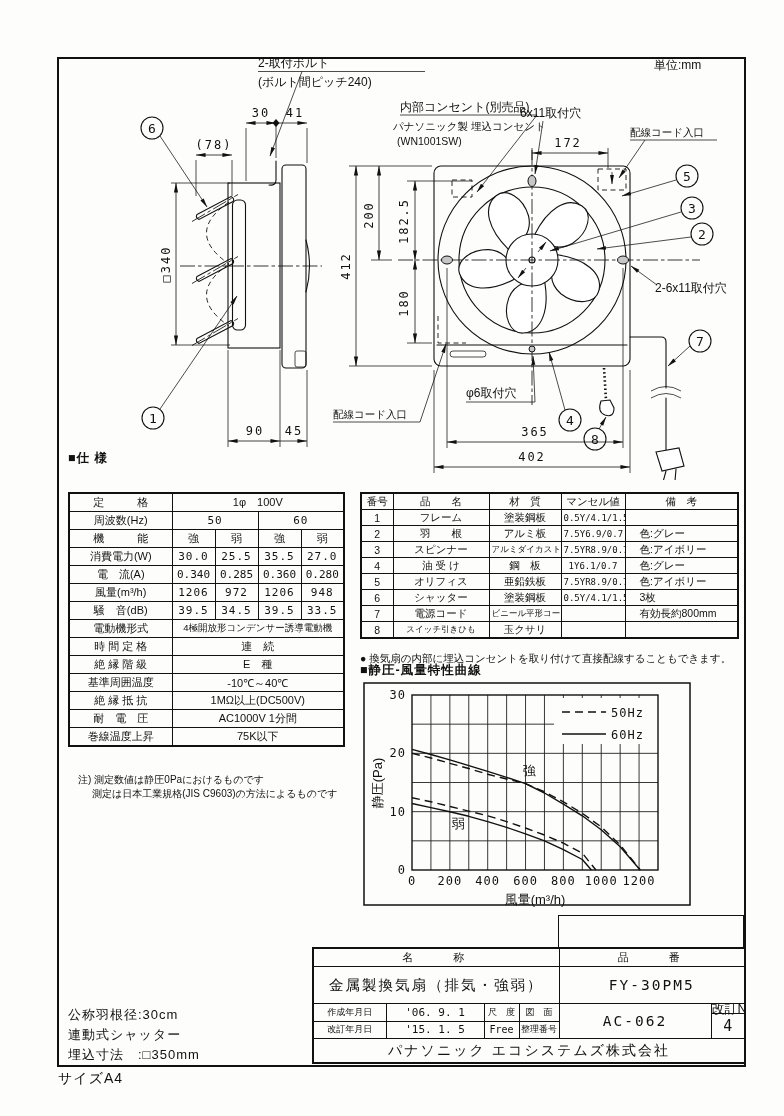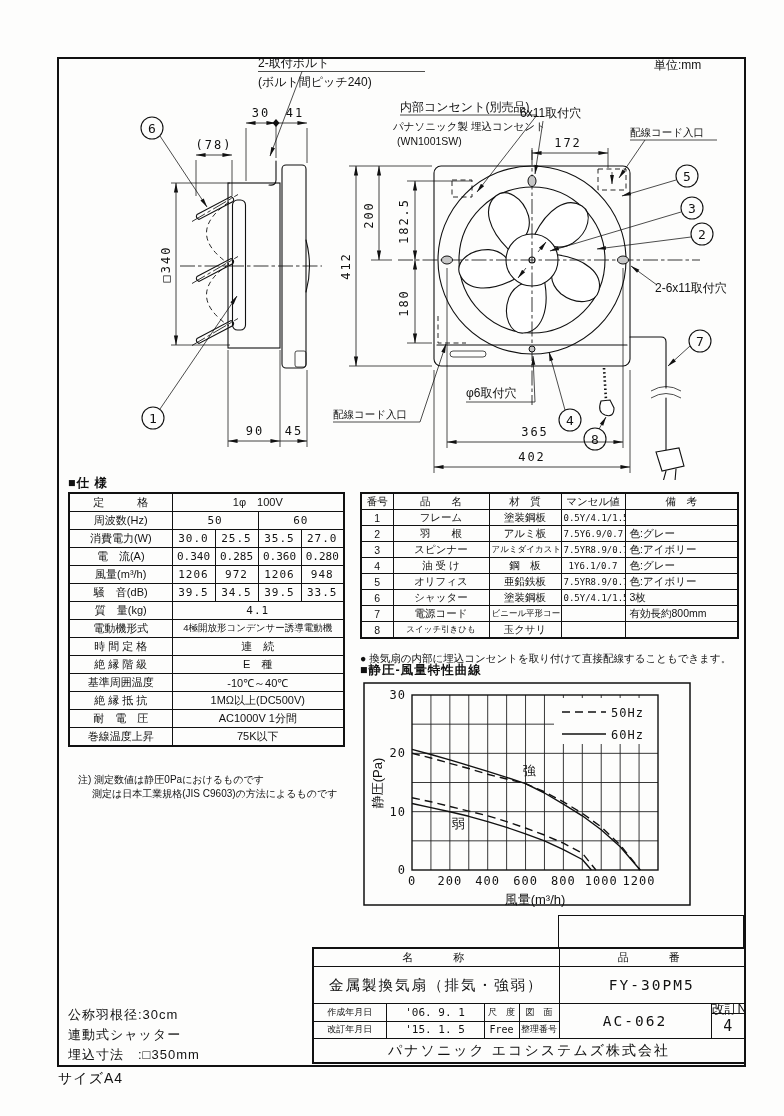--- a/index.html
+++ b/index.html
@@ -27,21 +27,21 @@
   
   table{border-collapse:collapse;table-layout:fixed;position:absolute;background:#fdfdfc;}
   td{border:1px solid #111;padding:0 2px;text-align:center;overflow:hidden;white-space:nowrap;}
   .spec{left:68px;top:492px;width:277px;border:2px solid #111;font-size:11px;}
   .spec td{height:17px;}
   .spec .num{font-family:"DejaVu Sans Mono",monospace;letter-spacing:1px;font-size:11px;}
   .parts{left:360px;top:492px;width:377px;border:2px solid #111;font-size:10.5px;}
   .parts td{height:15px;}
   .parts .mun{font-size:9px;font-family:"DejaVu Sans Mono",monospace;}
   .parts .sm{font-size:8.5px;}
-  .parts .rem{text-align:left;padding-left:4px;}
+  .parts .rem{text-align:left;padding-left:14px;}
   .note{position:absolute;font-size:10px;line-height:13px;margin-top:6px;}
   
   .tblock{left:312px;top:947px;width:432px;border:2px solid #111;font-size:11px;}
   .tblock td{border:1.5px solid #111;}
   .tb-empty{position:absolute;left:558px;top:915px;width:184px;height:32px;
             border:1.5px solid #111;border-bottom:none;}
   .tblock .r1 td{height:17px;letter-spacing:6px;}
   .tblock .r2 td{height:36px;}
   .tblock .big{font-size:14.5px;letter-spacing:2px;}
   .tblock .mono{font-family:"DejaVu Sans Mono",monospace;}
@@ -294,40 +294,47 @@
         <line class="thin" x1="565" y1="410" x2="549" y2="352" marker-end="url(#ar)"></line>
       </g>
       <g>
         <circle class="ln" cx="595" cy="439" r="11"></circle>
         <text class="callt" x="595" y="443.5" text-anchor="middle">8</text>
         <line class="thin" x1="599" y1="429" x2="606" y2="417" marker-end="url(#ar)"></line>
       </g>
     </g>
   </svg>
 
-  <div class="h1" style="left:68px;top:475px;">■仕 様</div>
+  <div class="h1" style="left:68px;top:450px;">■仕 様</div>
   <table class="spec">
     <colgroup>
         <col style="width:103px">
         <col style="width:43px">
         <col style="width:43px">
         <col style="width:43px">
         <col style="width:43px">
       </colgroup>
     <tbody>
         <tr>
           <td>定　　　格</td>
           <td colspan="4">1φ　100V</td>
         </tr>
     <tr>
           <td>周波数(Hz)</td>
           <td colspan="2" class="num">50</td>
           <td colspan="2" class="num">60</td>
         </tr>
     <tr>
+          <td>機　　　能</td>
+          <td>強</td>
+          <td>弱</td>
+          <td>強</td>
+          <td>弱</td>
+        </tr>
+    <tr>
           <td>消費電力(W)</td>
           <td class="num">30.0</td>
           <td class="num">25.5</td>
           <td class="num">35.5</td>
           <td class="num">27.0</td>
         </tr>
     <tr>
           <td>電　流(A)</td>
           <td class="num" style="letter-spacing:0">0.340</td>
           <td class="num" style="letter-spacing:0">0.285</td>
@@ -340,24 +347,20 @@
           <td class="num">972</td>
           <td class="num">1206</td>
           <td class="num">948</td>
         </tr>
     <tr>
           <td>騒　音(dB)</td>
           <td class="num">39.5</td>
           <td class="num">34.5</td>
           <td class="num">39.5</td>
           <td class="num">33.5</td>
-        </tr>
-    <tr>
-          <td>質　量(kg)</td>
-          <td colspan="4" class="num">4.1</td>
         </tr>
     <tr>
           <td>電動機形式</td>
           <td colspan="4" style="font-size:9.5px">4極開放形コンデンサー誘導電動機</td>
         </tr>
     <tr>
           <td>時 間 定 格</td>
           <td colspan="4">連　続</td>
         </tr>
     <tr>

